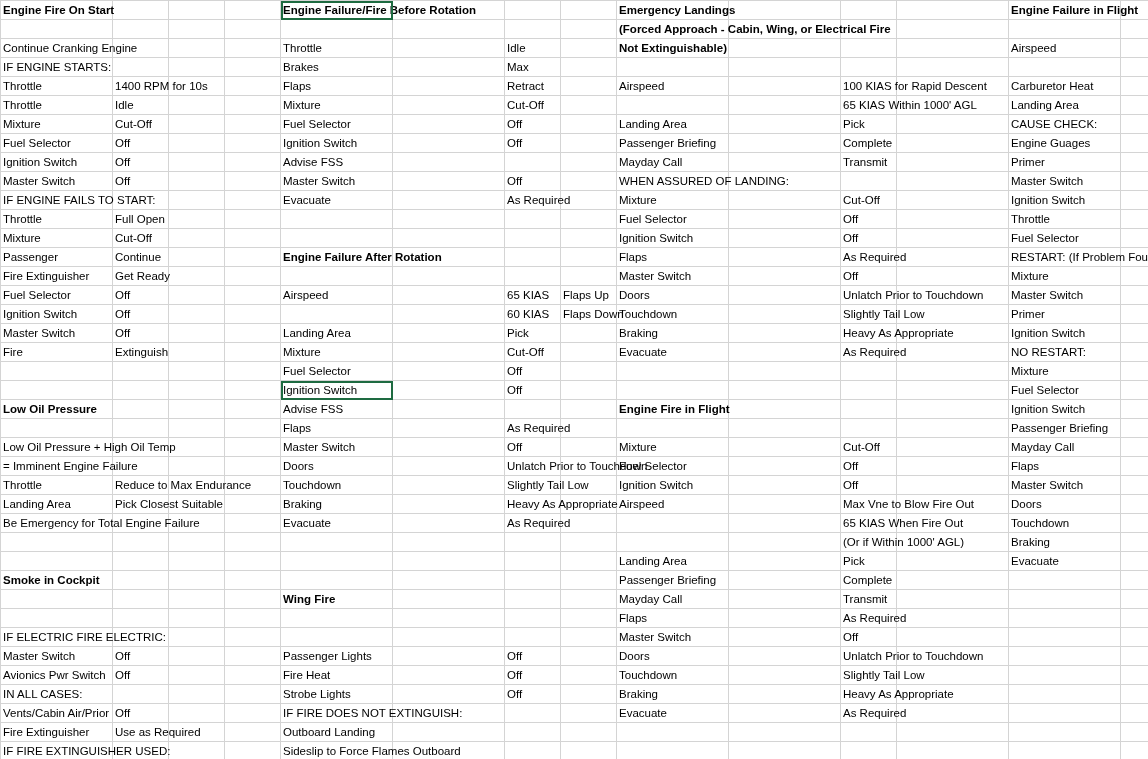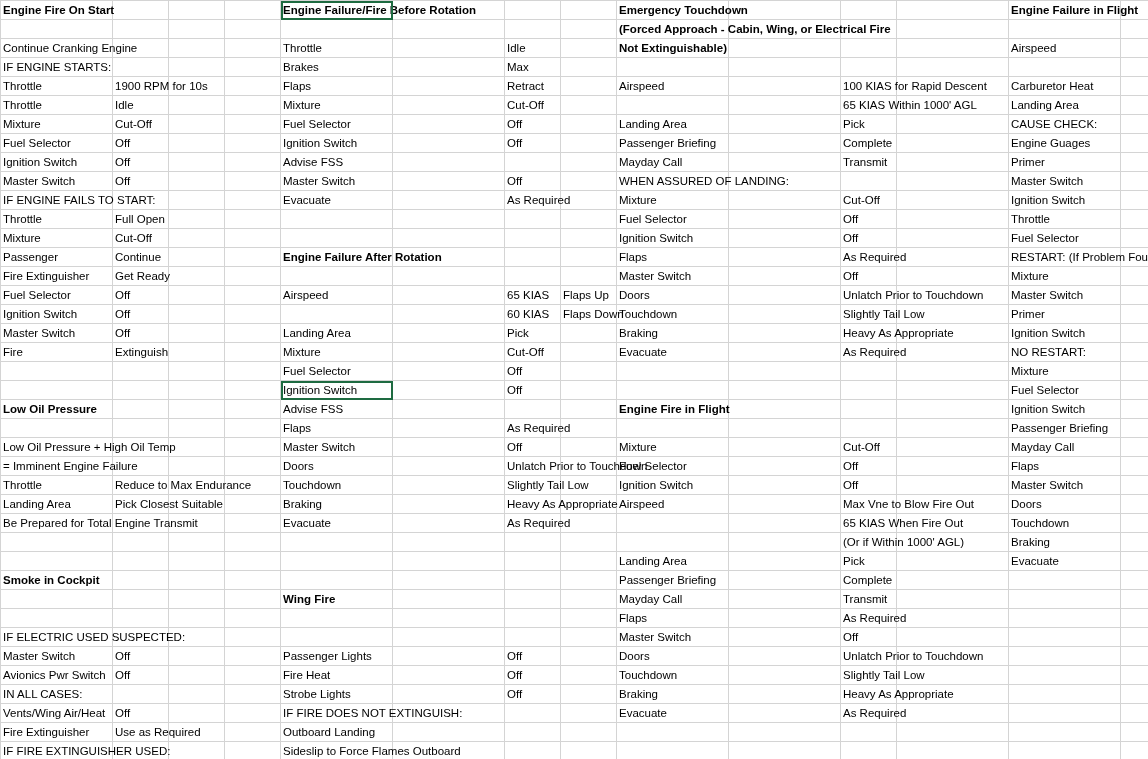--- a/index.html
+++ b/index.html
@@ -70,21 +70,21 @@
     <tbody id="grid-body">
         <tr>
           <td class="bold ovr">Engine Fire On Start</td>
           <td></td>
           <td></td>
           <td></td>
           <td class="bold ovr sel">Engine Failure/Fire Before Rotation</td>
           <td></td>
           <td></td>
           <td></td>
-          <td class="bold ovr">Emergency Touchdown</td>
+          <td class="bold ovr">Emergency Landings</td>
           <td></td>
           <td></td>
           <td></td>
           <td class="bold ovr">Engine Failure in Flight</td>
           <td></td>
         </tr>
         <tr>
           <td></td>
           <td></td>
           <td></td>
@@ -127,21 +127,21 @@
           <td></td>
           <td></td>
           <td></td>
           <td></td>
           <td></td>
           <td></td>
           <td></td>
         </tr>
         <tr>
           <td class="ovr">Throttle</td>
-          <td class="ovr">1900 RPM for 10s</td>
+          <td class="ovr">1400 RPM for 10s</td>
           <td></td>
           <td></td>
           <td class="ovr">Flaps</td>
           <td></td>
           <td class="ovr">Retract</td>
           <td></td>
           <td class="ovr">Airspeed</td>
           <td></td>
           <td class="ovr">100 KIAS for Rapid Descent</td>
           <td></td>
@@ -494,21 +494,21 @@
           <td class="ovr">Heavy As Appropriate</td>
           <td></td>
           <td class="ovr">Airspeed</td>
           <td></td>
           <td class="ovr">Max Vne to Blow Fire Out</td>
           <td></td>
           <td class="ovr">Doors</td>
           <td></td>
         </tr>
         <tr>
-          <td class="ovr">Be Prepared for Total Engine Transmit</td>
+          <td class="ovr">Be Emergency for Total Engine Failure</td>
           <td></td>
           <td></td>
           <td></td>
           <td class="ovr">Evacuate</td>
           <td></td>
           <td class="ovr">As Required</td>
           <td></td>
           <td></td>
           <td></td>
           <td class="ovr">65 KIAS When Fire Out</td>
@@ -590,21 +590,21 @@
           <td></td>
           <td></td>
           <td class="ovr">Flaps</td>
           <td></td>
           <td class="ovr">As Required</td>
           <td></td>
           <td></td>
           <td></td>
         </tr>
         <tr>
-          <td class="ovr">IF ELECTRIC USED SUSPECTED:</td>
+          <td class="ovr">IF ELECTRIC FIRE ELECTRIC:</td>
           <td></td>
           <td></td>
           <td></td>
           <td></td>
           <td></td>
           <td></td>
           <td></td>
           <td class="ovr">Master Switch</td>
           <td></td>
           <td class="ovr">Off</td>
@@ -654,21 +654,21 @@
           <td class="ovr">Off</td>
           <td></td>
           <td class="ovr">Braking</td>
           <td></td>
           <td class="ovr">Heavy As Appropriate</td>
           <td></td>
           <td></td>
           <td></td>
         </tr>
         <tr>
-          <td class="ovr">Vents/Wing Air/Heat</td>
+          <td class="ovr">Vents/Cabin Air/Prior</td>
           <td class="ovr">Off</td>
           <td></td>
           <td></td>
           <td class="ovr">IF FIRE DOES NOT EXTINGUISH:</td>
           <td></td>
           <td></td>
           <td></td>
           <td class="ovr">Evacuate</td>
           <td></td>
           <td class="ovr">As Required</td>

